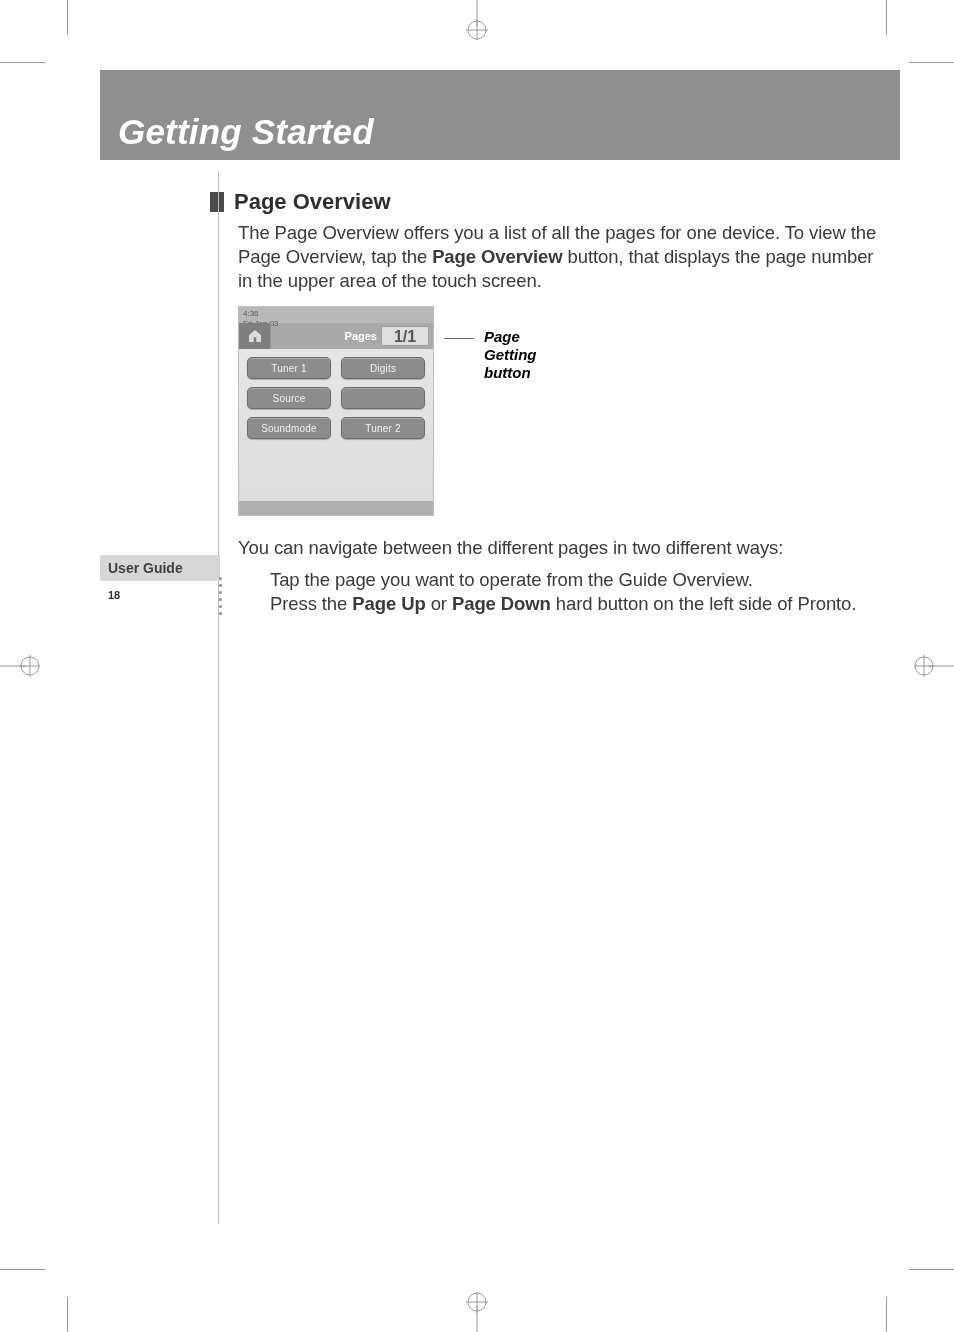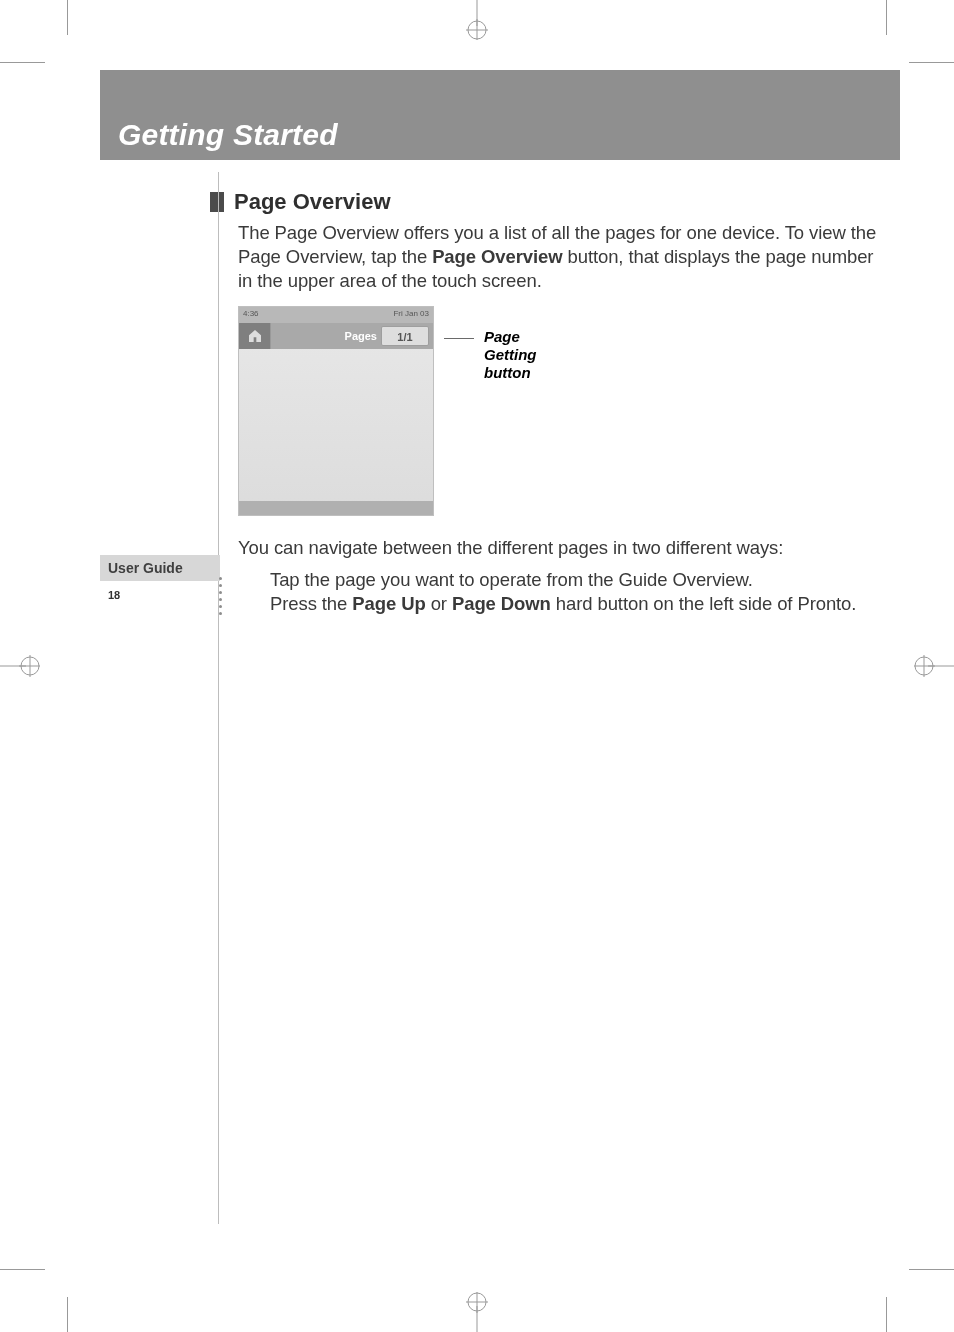--- a/index.html
+++ b/index.html
@@ -66,21 +66,21 @@
     height: 90px;
     display: flex;
     align-items: flex-end;
     padding-left: 18px;
     padding-bottom: 8px;
   }
   .banner h1 {
     color: #fff;
     font-style: italic;
     font-weight: bold;
-    font-size: 30px;
+    font-size: 35px;
     letter-spacing: 0.2px;
   }
 
   
   .content {
     position: relative;
     margin-top: 12px;
   }
   .rule {
     position: absolute;
@@ -138,20 +138,21 @@
     color: #e4e4e4;
   }
   .device .topbar {
     height: 16px;
     background: #b8b8b8;
     display: flex;
     justify-content: space-between;
     padding: 2px 4px;
     font-size: 8px;
     color: #555;
+    flex-direction: column;
   }
   .device .tabrow {
     display: flex;
     height: 26px;
     background: #a9a9a9;
     align-items: center;
   }
   .device .tabrow .iconcell {
     width: 32px;
     height: 26px;
@@ -168,21 +169,21 @@
     font-size: 11px;
   }
   .device .tabrow .pgno {
     width: 48px;
     height: 20px;
     margin: 3px 4px;
     background: #dedede;
     border-radius: 2px;
     text-align: center;
     color: #555;
-    font-size: 11px;
+    font-size: 16px;
     font-weight: bold;
     line-height: 20px;
     border: 1px solid #9e9e9e;
   }
   .device .grid {
     padding: 8px 8px;
     display: grid;
     grid-template-columns: 1fr 1fr;
     gap: 8px 10px;
   }
@@ -333,20 +334,28 @@
           </div>
           <div class="tabrow">
             <div class="iconcell">
               <svg viewBox="0 0 24 24" fill="#ddd">
                   <path d="M3 11 L12 3 L21 11 V21 H14 V14 H10 V21 H3 Z"></path>
                 </svg>
             </div>
             <div class="lbl">Pages</div>
             <div class="pgno">1/1</div>
           </div>
+          <div class="grid">
+            <div class="pill">Tuner 1</div>
+            <div class="pill">Digits</div>
+            <div class="pill">Source</div>
+            <div class="pill"></div>
+            <div class="pill">Soundmode</div>
+            <div class="pill">Tuner 2</div>
+          </div>
           <div class="footbar"></div>
         </div>
         <div class="leader"></div>
         <div class="callout">
           <div>Page</div>
           <div>Getting</div>
           <div>button</div>
         </div>
       </div>
 

